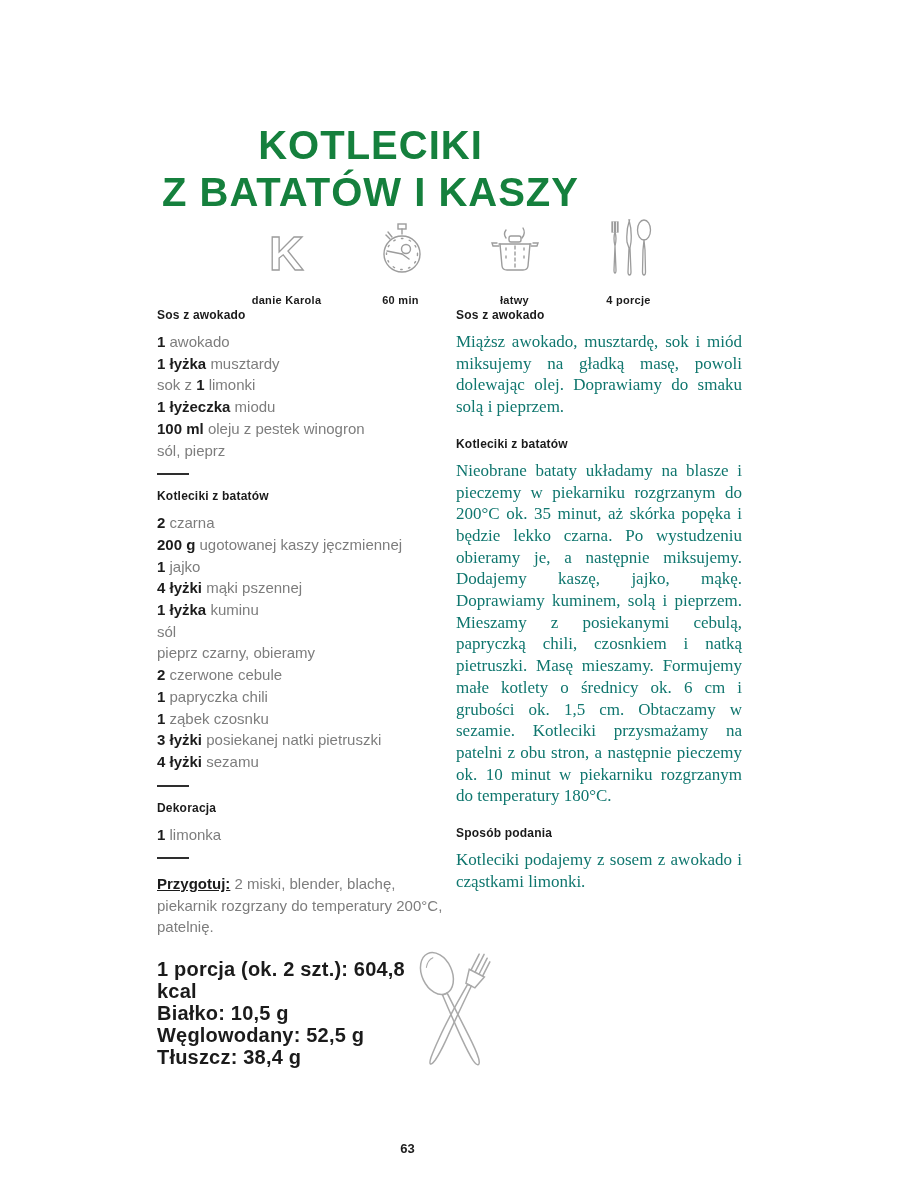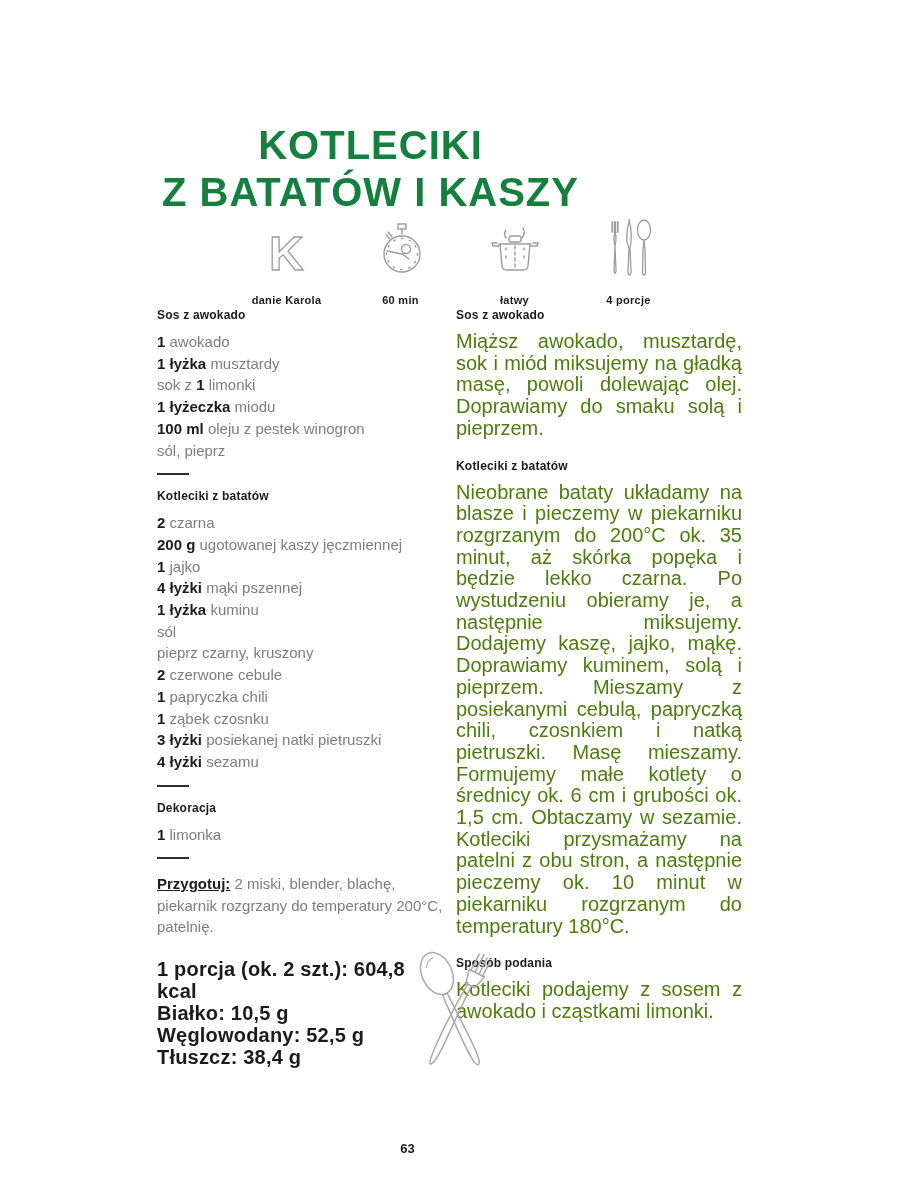--- a/index.html
+++ b/index.html
@@ -50,22 +50,23 @@
     text-align:left;
   }
   .prepare-block .q { color:#1c1c1c; font-weight:700;text-decoration:underline; }
   .nutrition-block { margin-top:20px; }
   .nutrition-line {
     font-size:20px; line-height:22px; font-weight:700; color:#1b1b1b;
     letter-spacing:0.2px;
   }
   .ins-section { margin-bottom:19px; }
   .ins-text {
-    font-size:20px; line-height:21.7px; color:#4d7c0f;
+    font-size:17px; line-height:21.7px; color:#0f766e;
     text-align:justify;
+    font-family:Liberation Serif, serif;
   }
   .bottom-illustration {
     position:absolute; left:378px; top:942px; width:155px; height:150px;
   }
   .page-number {
     position:absolute; top:1141px; left:0; width:815px; text-align:center;
     font-size:13px; font-weight:700; color:#1b1b1b;
   }
   svg { display:block; }
 </style>
@@ -152,21 +153,21 @@
       <p class="ing-line"><span class="q">100 ml </span><span>oleju z pestek winogron</span></p>
       <p class="ing-line"><span>sól, pieprz</span></p>
       <div class="divider"></div>
       <h3 class="ing-heading">Kotleciki z batatów</h3>
       <p class="ing-line"><span class="q">2 </span><span>czarna</span></p>
       <p class="ing-line"><span class="q">200 g </span><span>ugotowanej kaszy jęczmiennej</span></p>
       <p class="ing-line"><span class="q">1 </span><span>jajko</span></p>
       <p class="ing-line"><span class="q">4 łyżki </span><span>mąki pszennej</span></p>
       <p class="ing-line"><span class="q">1 łyżka </span><span>kuminu</span></p>
       <p class="ing-line"><span>sól</span></p>
-      <p class="ing-line"><span>pieprz czarny, kruszony</span></p>
+      <p class="ing-line"><span>pieprz czarny, obieramy</span></p>
       <p class="ing-line"><span class="q">2 </span><span>czerwone cebule</span></p>
       <p class="ing-line"><span class="q">1 </span><span>papryczka chili</span></p>
       <p class="ing-line"><span class="q">1 </span><span>ząbek czosnku</span></p>
       <p class="ing-line"><span class="q">3 łyżki </span><span>posiekanej natki pietruszki</span></p>
       <p class="ing-line"><span class="q">4 łyżki </span><span>sezamu</span></p>
       <div class="divider"></div>
       <h3 class="ing-heading">Dekoracja</h3>
       <p class="ing-line"><span class="q">1 </span><span>limonka</span></p>
       <div class="divider"></div>
     </div>

